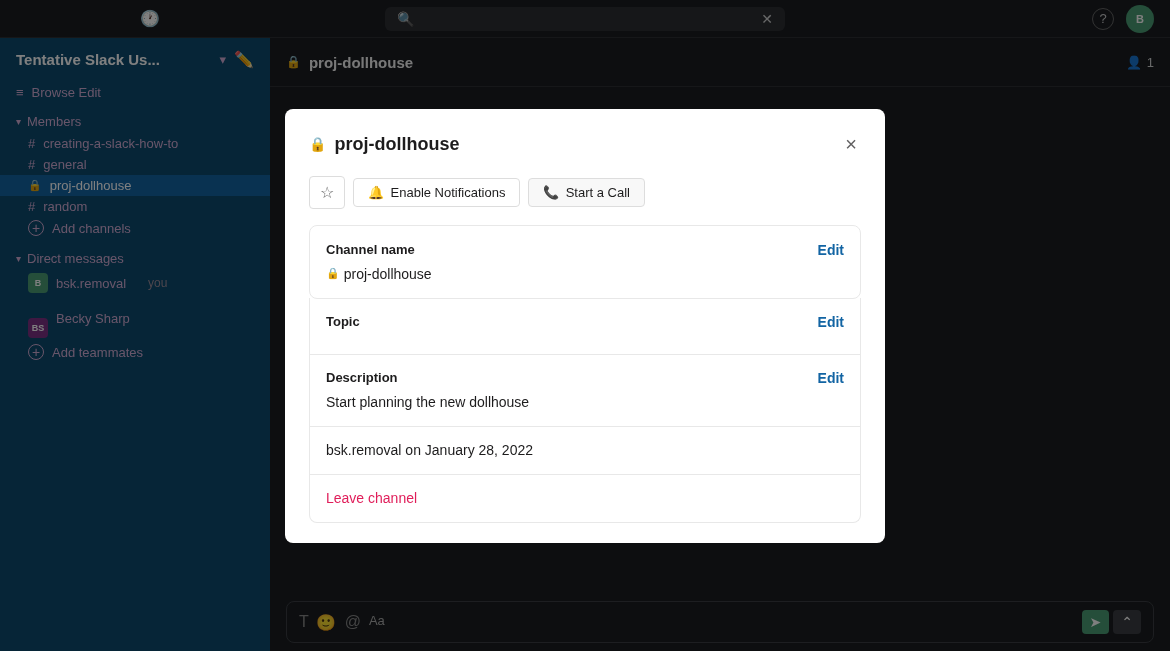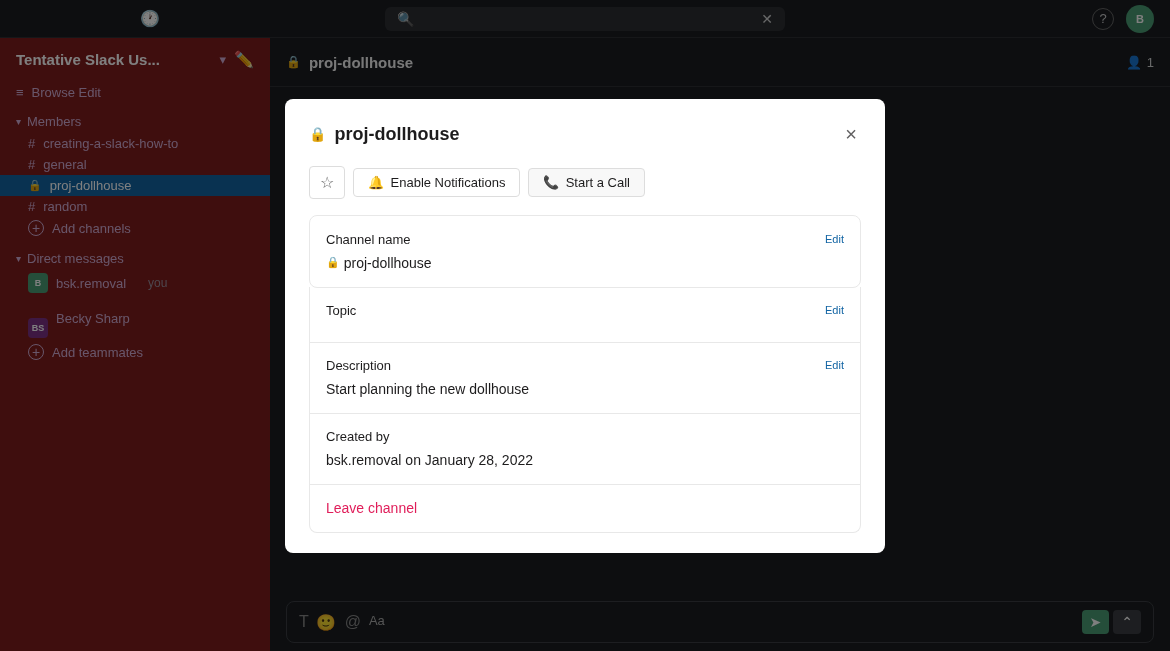--- a/index.html
+++ b/index.html
@@ -77,21 +77,21 @@
 
     
     .layout {
       display: flex;
       height: calc(651px - 38px);
     }
 
     
     .sidebar {
       width: 270px;
-      background: #7f1d1d;
+      background: #0c4a6e;
       display: flex;
       flex-direction: column;
       color: #d1acd4;
       font-size: 13px;
       flex-shrink: 0;
     }
     .workspace-header {
       display: flex;
       align-items: center;
       justify-content: space-between;
@@ -381,28 +381,28 @@
       margin-top: 12px;
     }
     .about-section-header {
       display: flex;
       align-items: center;
       justify-content: space-between;
       margin-bottom: 8px;
     }
     .about-section-title {
       font-size: 13px;
-      font-weight: 400;
+      font-weight: 700;
       color: #1d1c1d;
     }
     .edit-link {
       color: #1264a3;
-      font-size: 11px;
-      cursor: pointer;
-      font-weight: 400;
+      font-size: 14px;
+      cursor: pointer;
+      font-weight: 700;
       text-decoration: none;
     }
     .about-value {
       color: #1d1c1d;
       font-size: 14px;
       display: flex;
       align-items: center;
       gap: 4px;
     }
     .about-value .lock-icon {
@@ -586,23 +586,20 @@
       <div class="about-section-header">
         <span class="about-section-title">Description</span>
         <a class="edit-link">Edit</a>
       </div>
       <div class="about-value">
         <span>Start planning the new dollhouse</span>
       </div>
     </div>
 
     <div class="about-section" style="margin-top:-1px; border-radius:0; border-top:none;">
-      <div class="about-section-header">
-        <span class="about-section-title">Created by</span>
-      </div>
       <div class="about-value">
         <span>bsk.removal on January 28, 2022</span>
       </div>
     </div>
 
     <a class="leave-channel">Leave channel</a>
   </div>
 </div>
 
 </body></html>

